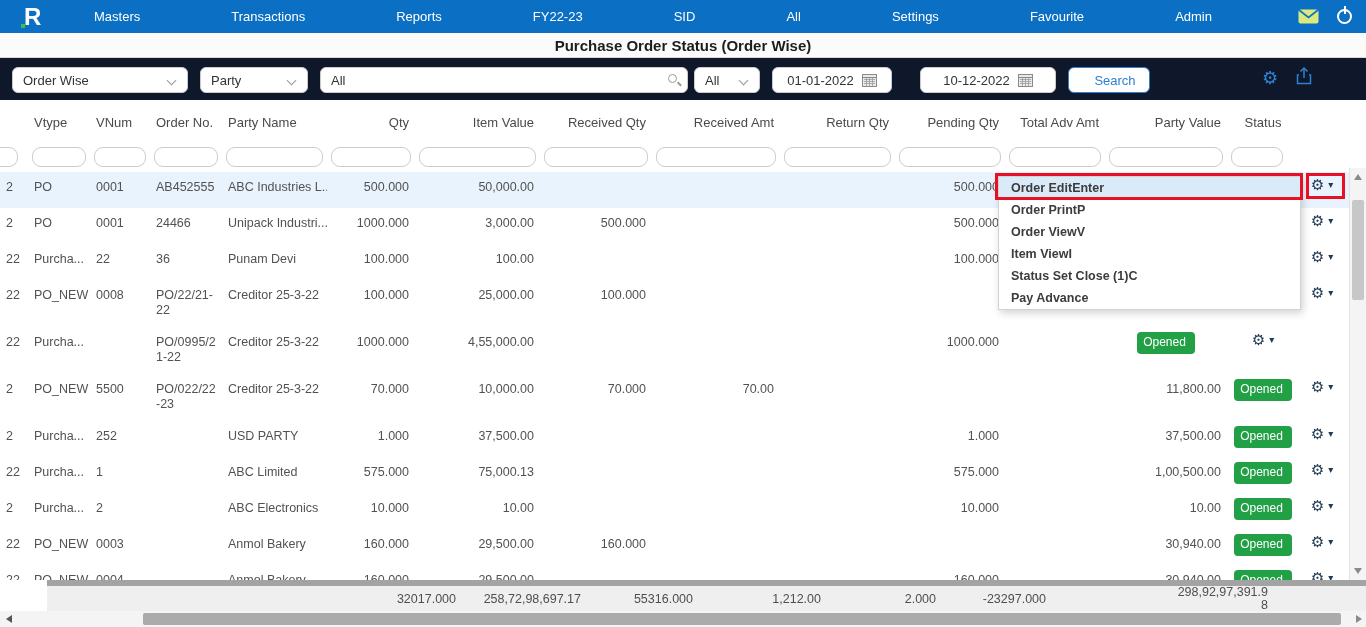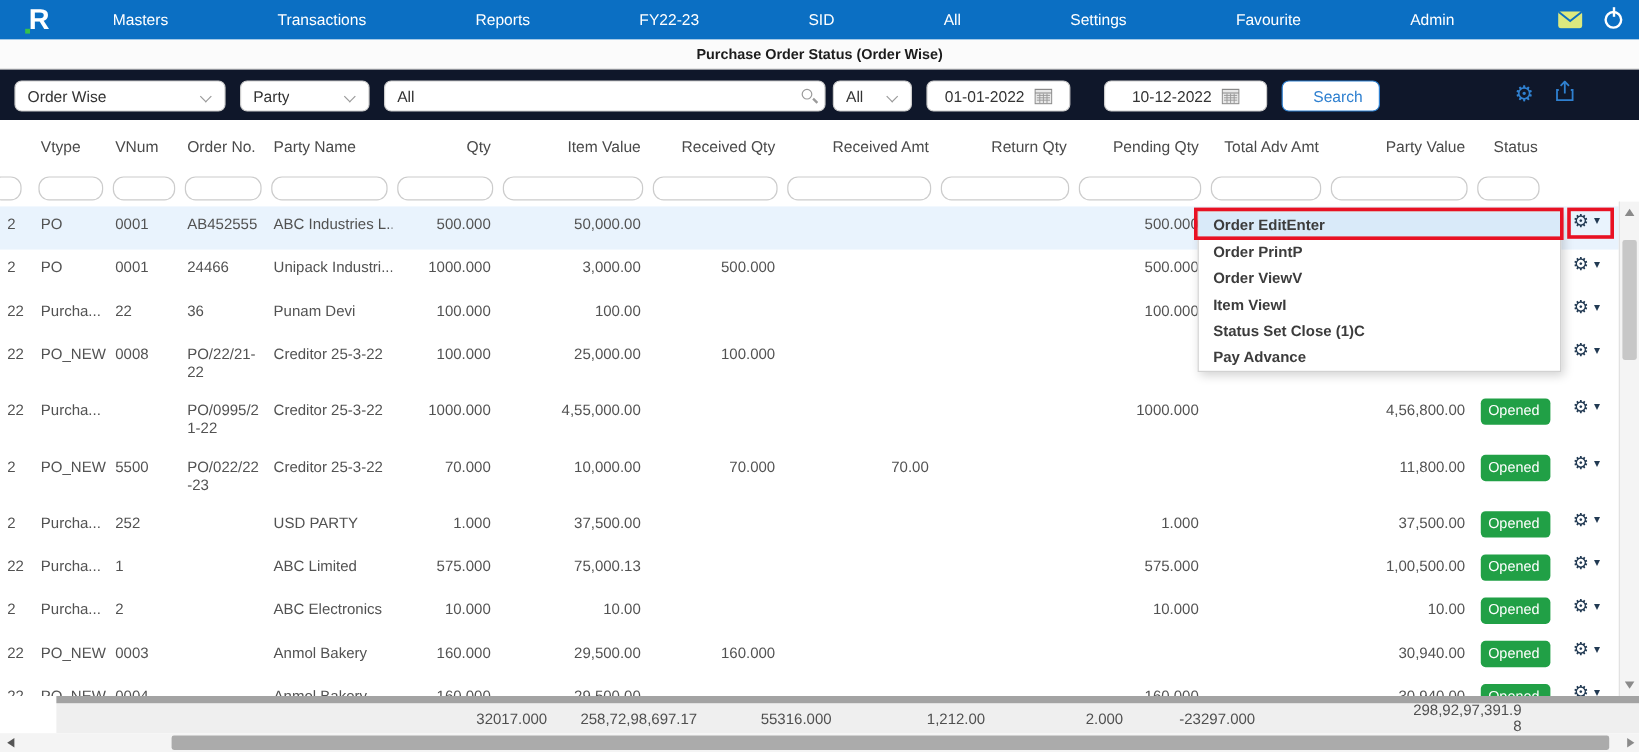--- a/index.html
+++ b/index.html
@@ -12,21 +12,21 @@
   .logo-r { position:absolute; left:8px; top:0px; color:#fff; font-weight:bold; font-size:24px; line-height:29px; }
   .logo-dot { position:absolute; left:5px; top:22px; width:4px; height:4px; background:#36c24a; }
   .nav-items { position:absolute; left:88px; top:0; width:1130px; height:33px; display:flex; justify-content:space-between; align-items:center; }
   .nav-item { color:#fff; font-size:13px; cursor:pointer; white-space:nowrap; padding:0 6px; }
   .nav-icons { position:absolute; right:14px; top:0; height:33px; display:flex; align-items:center; gap:18px; }
   .power { position:relative; width:15px; height:15px; border:2px solid #fff; border-radius:50%; display:inline-block; cursor:pointer; }
   .power::after { content:""; position:absolute; left:4.5px; top:-5px; width:2px; height:8px; background:#fff; }
 
   
   .titlebar { position:absolute; left:0; top:33px; width:1366px; height:25px; background:#fbfbfb; border-bottom:1px solid #d8d8d8; display:flex; align-items:center; justify-content:center; }
-  .titlebar h1 { font-size:12px; font-weight:bold; color:#1c1c1c; }
+  .titlebar h1 { font-size:15px; font-weight:bold; color:#1c1c1c; }
 
   
   .filterbar { position:absolute; left:0; top:58px; width:1366px; height:42px; background:#0f172a; }
   .ctrl { position:absolute; top:9px; height:26px; border:1px solid #ccc; border-radius:6px; background:#fff; font-size:13px; color:#333; display:flex; align-items:center; cursor:pointer; }
   .ctrl .val { padding-left:10px; white-space:nowrap; overflow:hidden; }
   .chev { position:absolute; right:12px; top:9px; width:7px; height:7px; border-right:1.6px solid #9a9a9a; border-bottom:1.6px solid #9a9a9a; transform:rotate(45deg); }
   .sel-view { left:12px; width:176px; }
   .sel-field { left:200px; width:108px; }
   .searchbox { left:320px; width:368px; cursor:text; }
   .mag { position:absolute; right:10px; top:6px; width:9px; height:9px; border:1.6px solid #9a9a9a; border-radius:50%; }
@@ -291,21 +291,20 @@
         <div class="cell left"></div>
         <div class="cell left wrapcol">PO/0995/21-22</div>
         <div class="cell left nowrapcol">Creditor 25-3-22</div>
         <div class="cell right">1000.000</div>
         <div class="cell right">4,55,000.00</div>
         <div class="cell right"></div>
         <div class="cell right"></div>
         <div class="cell right"></div>
         <div class="cell right">1000.000</div>
         <div class="cell right"></div>
-        <div class="cell right">4,56,800.00</div>
         <div class="cell center"><span class="badge">Opened</span></div>
         <div class="cell center"><span class="gearbtn">⚙ <span class="caret">▾</span></span></div>
       </div>
       <div class="row" style="grid-template-columns: 28px 62px 60px 72px 105px 88px 125px 112px 128px 115px 110px 100px 122px 72px 46px;">
         <div class="cell left">2</div>
         <div class="cell left">PO_NEW</div>
         <div class="cell left">5500</div>
         <div class="cell left wrapcol">PO/022/22-23</div>
         <div class="cell left nowrapcol">Creditor 25-3-22</div>
         <div class="cell right">70.000</div>

